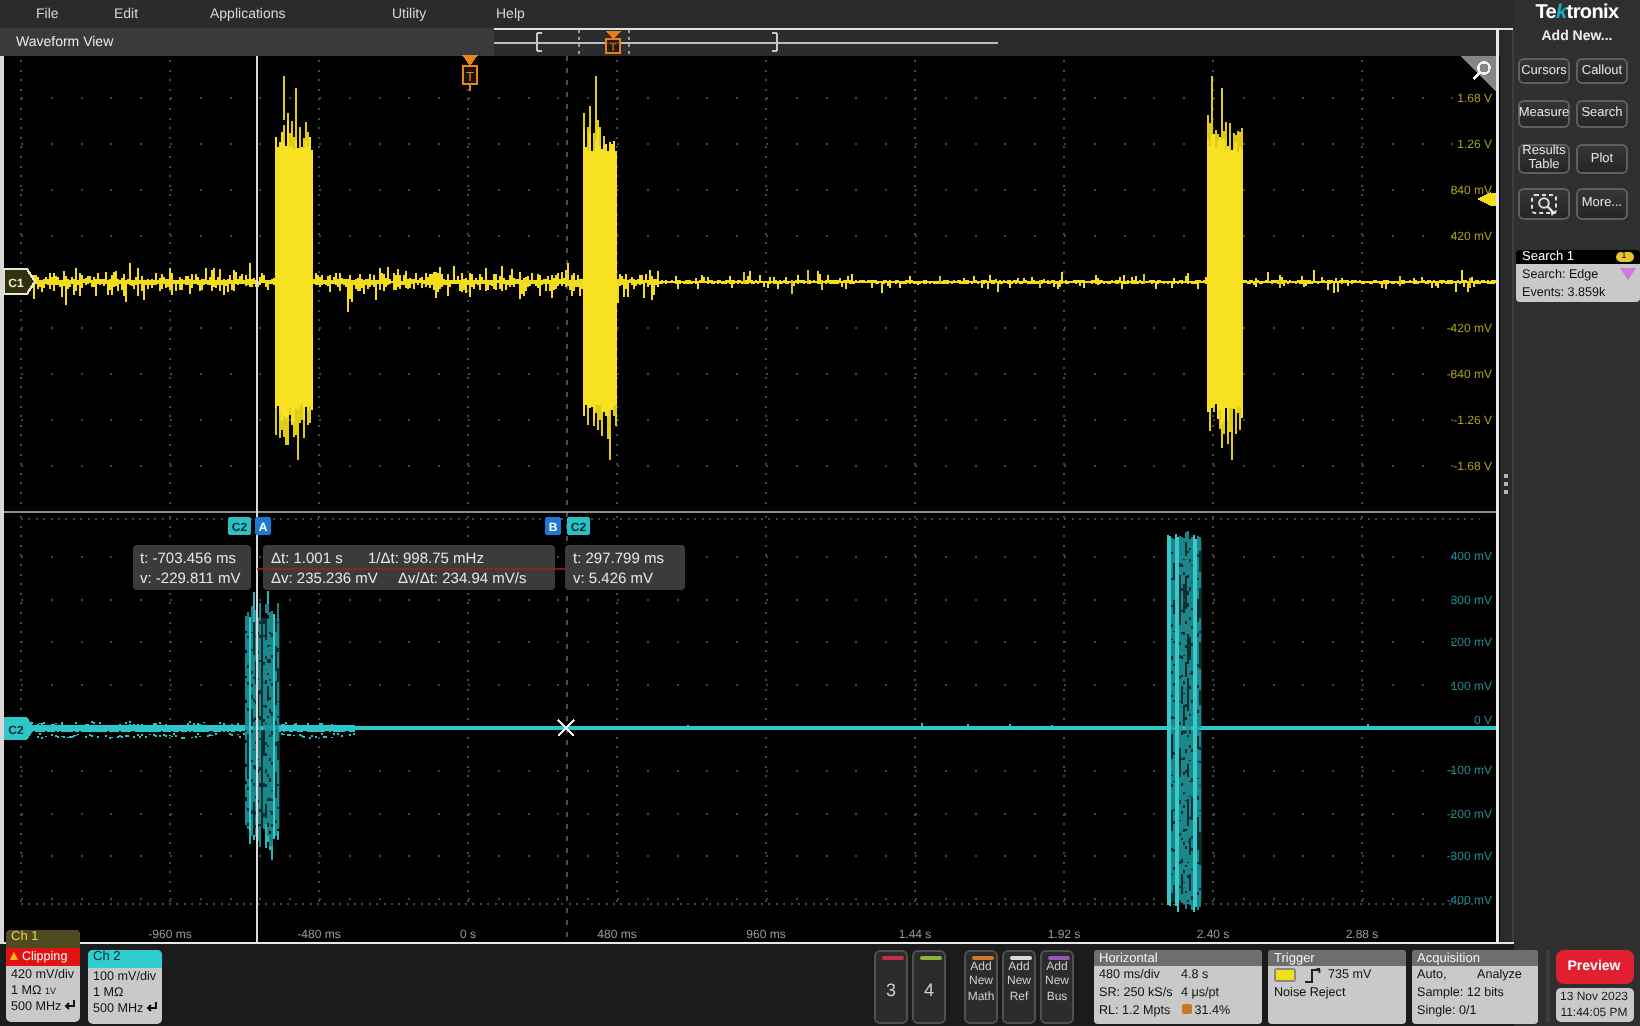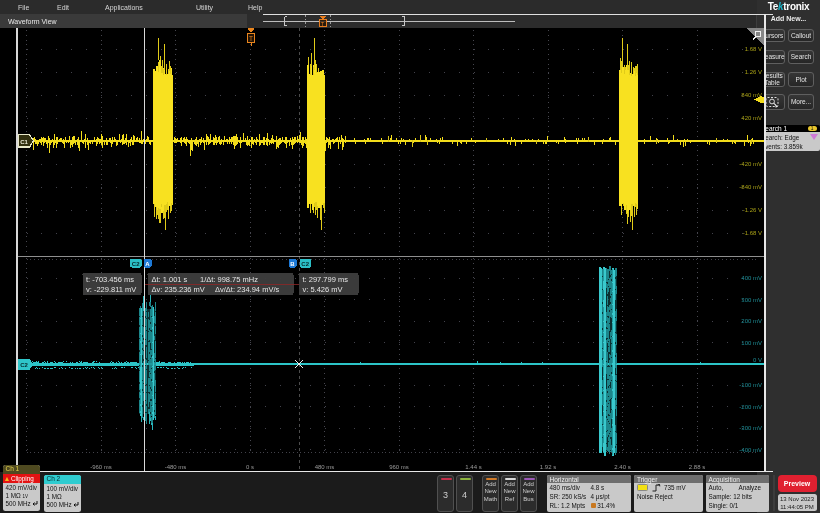--- a/index.html
+++ b/index.html
@@ -57,21 +57,21 @@
    <span style="position:absolute;right:2px;top:2px;width:0;height:0;border-left:4px solid transparent;border-right:4px solid transparent;border-top:6px solid #cf7ad6"></span>
   </div>
  </div>
 </div>
 <div class="abs" id="strip">
     <div style="position:absolute;left:2px;top:222px;width:1.5px;height:1.5px;background:#b5b5b5"></div>
     <div style="position:absolute;left:2px;top:226px;width:1.5px;height:1.5px;background:#b5b5b5"></div>
     <div style="position:absolute;left:2px;top:230px;width:1.5px;height:1.5px;background:#b5b5b5"></div>
   </div>
 <div class="abs" id="bottombar"></div>
-<div class="abs" style="left:16px;top:14px"><svg id="wave" width="757" height="458" viewBox="0 14 757 458" shape-rendering="crispEdges" text-rendering="optimizeSpeed">
+<div class="abs" style="left:0;top:14px"><svg id="wave" width="757" height="458" viewBox="0 14 757 458" shape-rendering="crispEdges" text-rendering="optimizeSpeed">
 <style>
  .gv{stroke:#46464e;stroke-width:1;stroke-dasharray:1 3.8;fill:none}
  .gh{stroke:#42424b;stroke-width:1;stroke-dasharray:1 13.9;fill:none}
  .gc{stroke:#a8a8a8;stroke-width:1;stroke-dasharray:1 2.7;fill:none}
  .ge{stroke:#42424a;stroke-width:1;stroke-dasharray:1 2.7;fill:none}
  .yl{fill:#a8a016;font:6px "Liberation Sans",sans-serif;text-anchor:end}
  .cl{fill:#1e8d96;font:6px "Liberation Sans",sans-serif;text-anchor:end}
  .xl{fill:#9a9a9a;font:6px "Liberation Sans",sans-serif}
  .bx{fill:#3d3d3d;fill-opacity:0.96}
  .bt{fill:#e6e6e6;font:7.5px "Liberation Sans",sans-serif}

